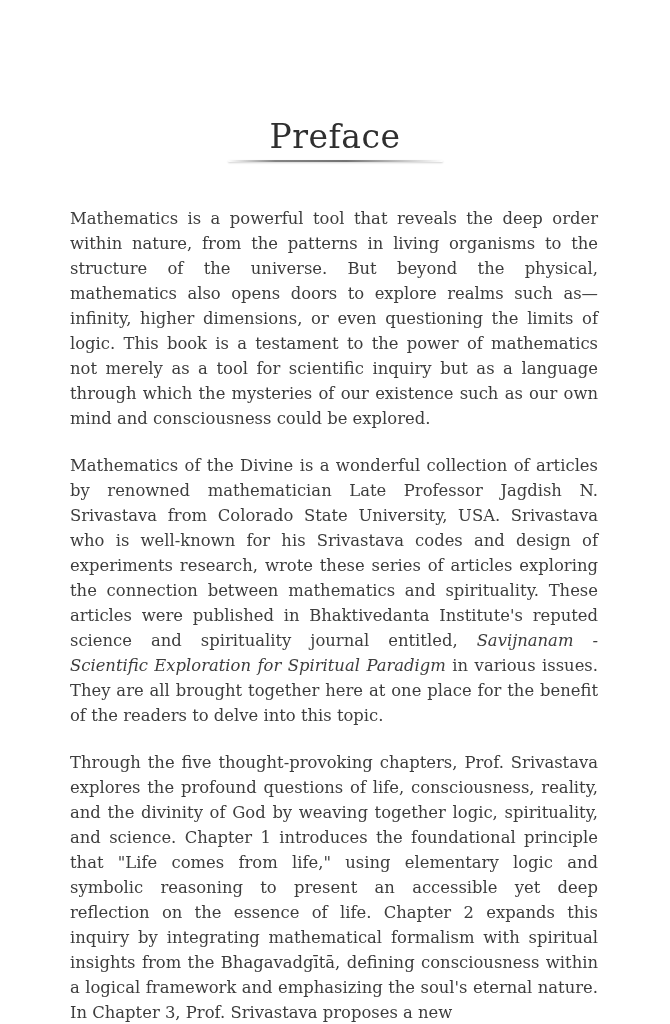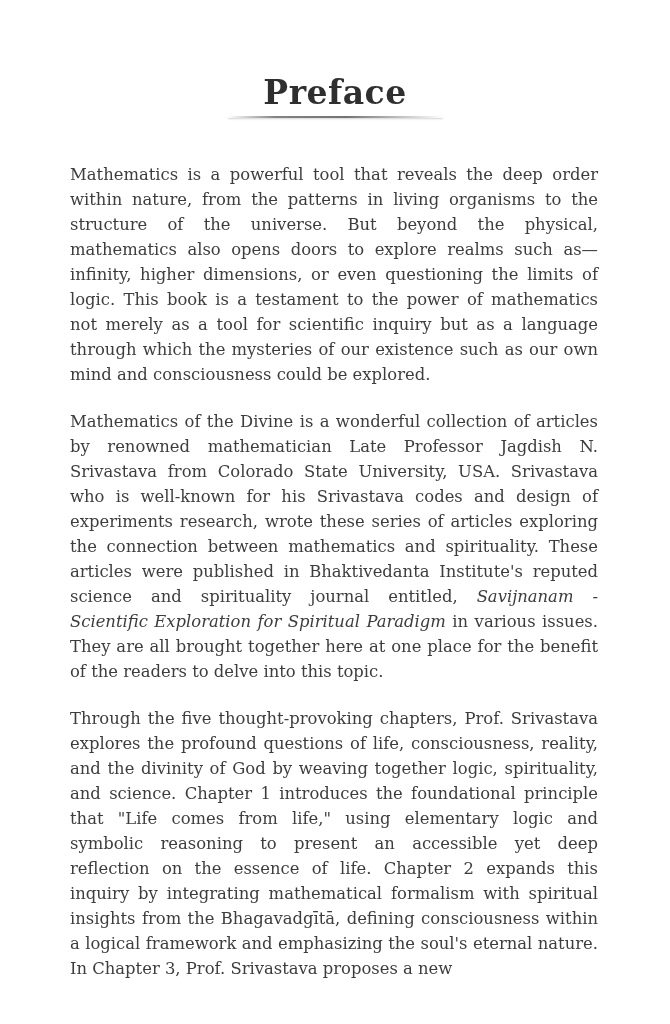--- a/index.html
+++ b/index.html
@@ -16,24 +16,24 @@
   }
   .page {
     position: relative;
     width: 670px;
     height: 1024px;
     background: var(--bg-color);
     font-family: "DejaVu Serif", "Liberation Serif", serif;
     color: var(--text-color);
   }
   .title {
-    margin-top: 72px;
+    margin-top: 116px;
     text-align: center;
     font-size: 33px;
-    font-weight: 700;
+    font-weight: 400;
     letter-spacing: 0.5px;
     color: var(--title-color);
     line-height: 1.25;
   }
   .title-rule {
     width: 215px;
     height: 2px;
     margin: 3px auto 0 auto;
     background: linear-gradient(to right,
       rgba(120,120,120,0) 0%,

